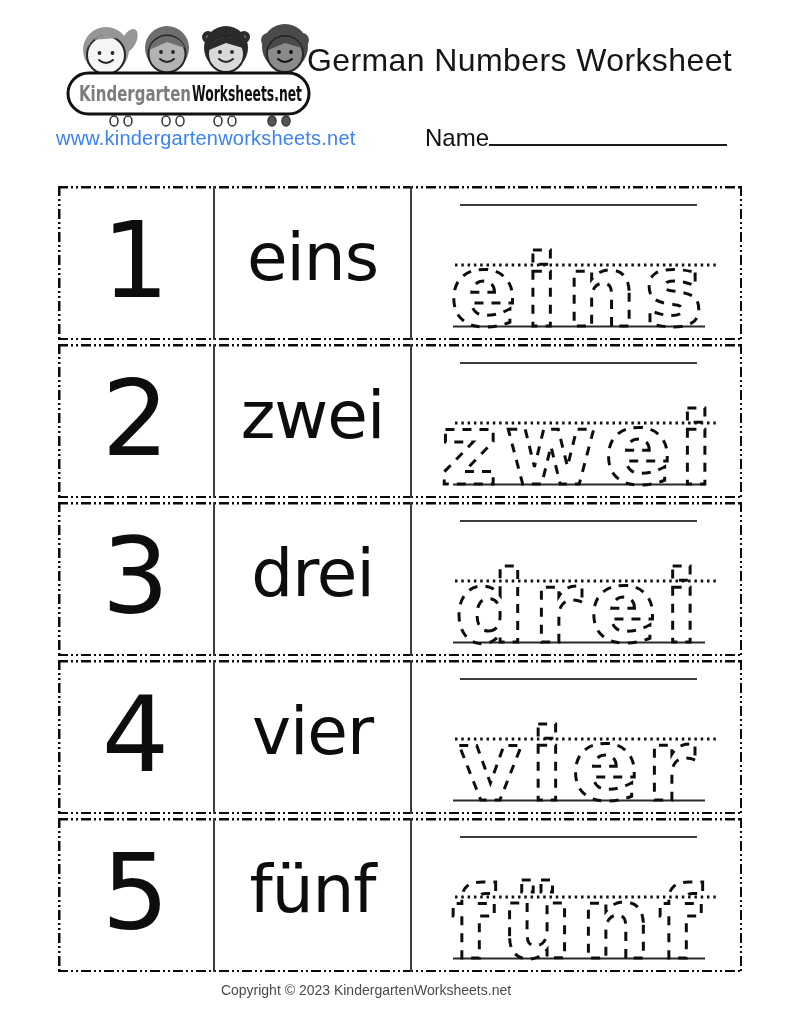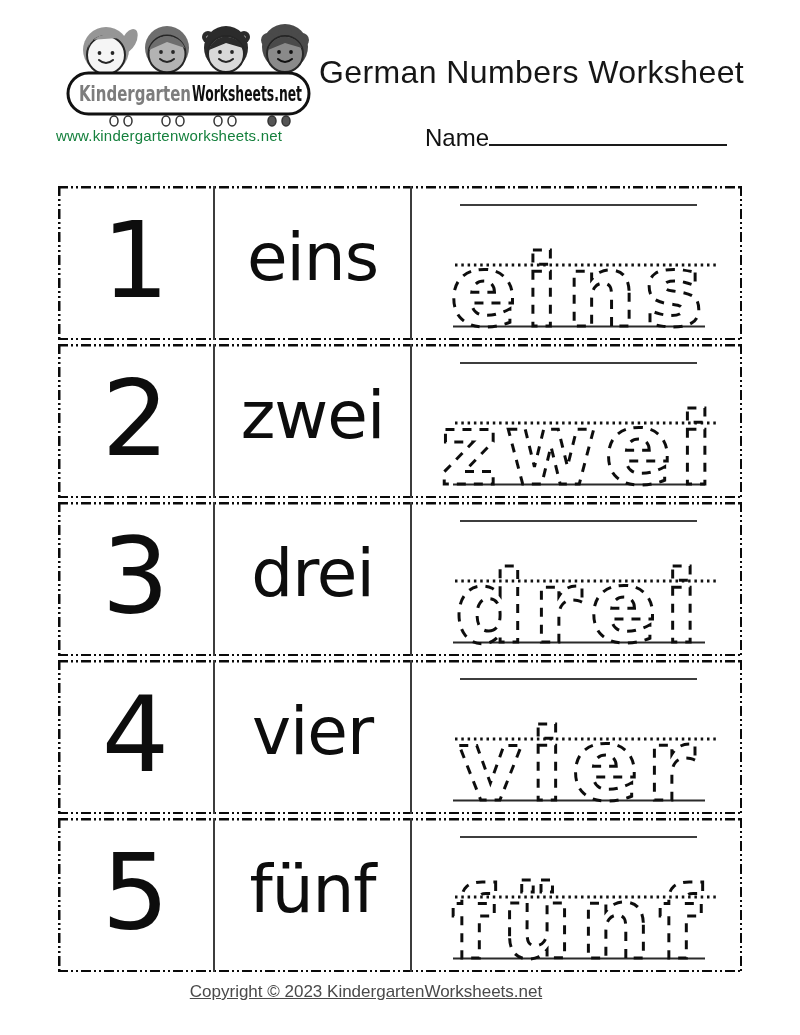--- a/index.html
+++ b/index.html
@@ -2,23 +2,23 @@
 <html><head>
 <meta charset="utf-8">
 <style>
   html,body{margin:0;padding:0;}
   body{
     width:800px;height:1035px;position:relative;background:#ffffff;
     font-family:"DejaVu Sans", sans-serif;color:#0d0d0d;overflow:hidden;
   }
   
   .logo-wrap{position:absolute;left:66px;top:24px;width:245px;height:105px;}
-  .site-url{position:absolute;left:56px;top:127px;font-size:15px;color:#15803d;letter-spacing:.2px;
+  .site-url{position:absolute;left:56px;top:127px;font-size:20px;color:#3b82f6;letter-spacing:.2px;
             font-family:"Liberation Sans", sans-serif;}
-  .title{position:absolute;left:303px;top:38px;width:460px;margin:16px;
+  .title{position:absolute;left:303px;top:38px;width:460px;margin:4px;
          font-family:"Liberation Sans", sans-serif;font-weight:normal;
          font-size:32px;color:#161616;letter-spacing:.4px;}
   .name-row{position:absolute;left:425px;top:123px;font-size:24px;color:#111;
             font-family:"Liberation Sans", sans-serif;}
   .name-line{display:inline-block;width:238px;height:21px;border-bottom:2px solid #1a1a1a;vertical-align:baseline;}
   
   .sheet{position:absolute;left:58px;top:186px;width:684px;}
   .row-box{
     width:684px;height:154px;margin-bottom:4px;box-sizing:border-box;
     display:grid;grid-template-columns:157px 197px 1fr;
@@ -30,22 +30,22 @@
     background-size:100% 2.5px,100% 2.5px,2.5px 100%,2.5px 100%;
     background-position:0 0,0 100%,0 0,100% 0;
     background-repeat:no-repeat;
   }
   .cell{display:flex;align-items:center;justify-content:center;}
   .cell-number{font-size:106px;line-height:1;border-right:2px solid #3c3c3c;padding-bottom:4px;}
   .cell-word{font-size:66px;line-height:1;border-right:2px solid #3c3c3c;padding-bottom:10px;letter-spacing:-1px;}
   .cell-trace svg{display:block;}
   
   .footer{position:absolute;left:0;top:981px;width:732px;text-align:center;
-          color:#4a4a4a;font-size:17px;line-height:1.35;
-          font-family:"Liberation Sans", sans-serif;text-decoration:underline;}
+          color:#4a4a4a;font-size:14px;line-height:1.35;
+          font-family:"Liberation Sans", sans-serif;}
 </style>
 </head>
 <body>
 
 <div class="logo-wrap">
   <svg width="245" height="105" viewBox="0 0 245 105">
 
     <g>
       <circle cx="40" cy="26" r="23" fill="#969696"></circle>
       <ellipse cx="63" cy="17" rx="7" ry="13" fill="#969696" transform="rotate(28 63 17)"></ellipse>

